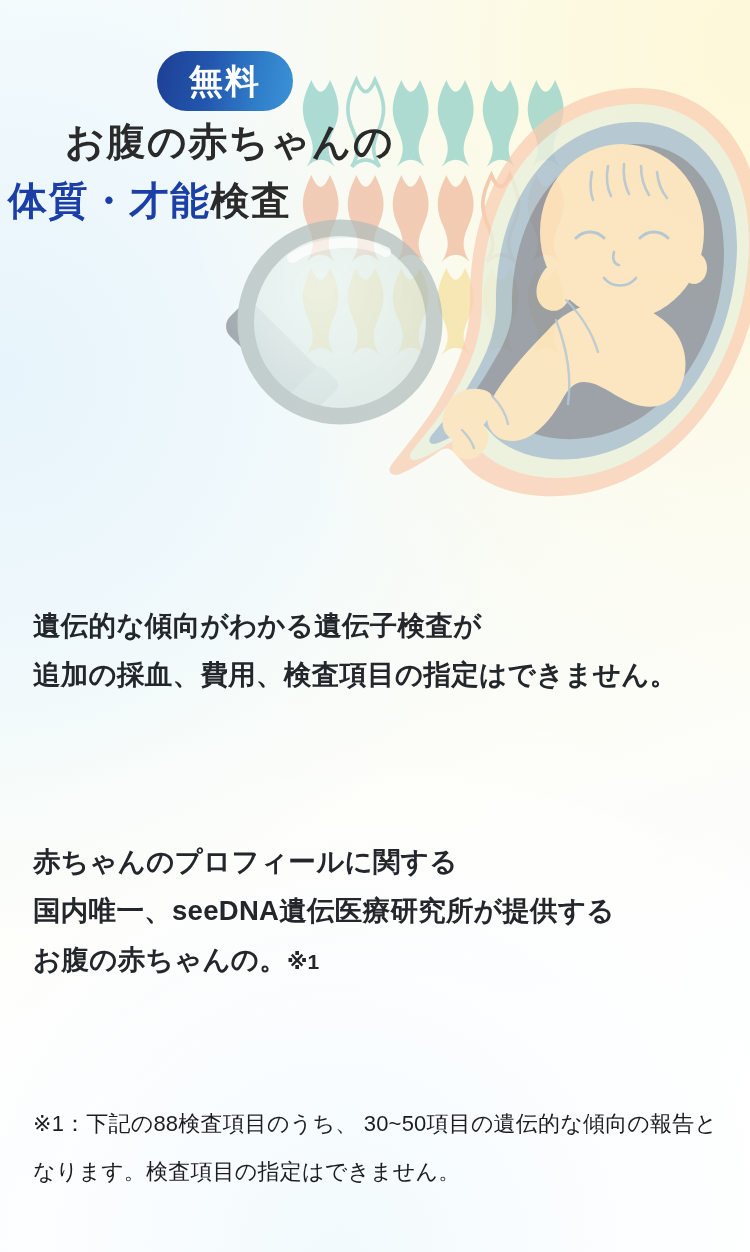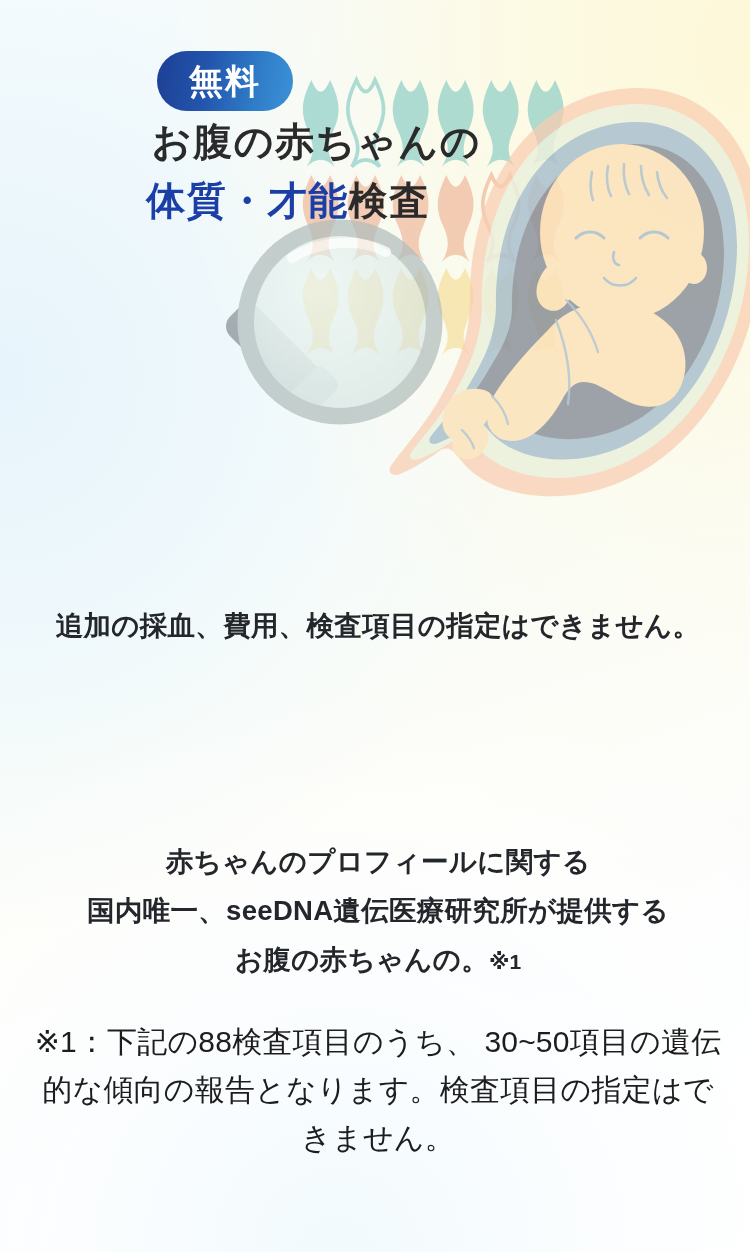--- a/index.html
+++ b/index.html
@@ -10,21 +10,20 @@
   body {
     font-family: "Liberation Sans", "DejaVu Sans", sans-serif;
   }
 
   .page {
     position: relative;
     width: 750px;
     height: 1252px;
     overflow: hidden;
     background: #ffffff;
-    text-align: center;
   }
 
   
   .bg-base {
     position: absolute;
     inset: 0;
     background:
       radial-gradient(115% 78% at 100% 4%, #fdf8d8 0%, #fdfae4 26%, rgba(253,251,235,0.55) 48%, rgba(255,255,255,0) 68%),
       radial-gradient(95% 60% at 0% 30%, #e7f4fb 0%, #eef8fc 32%, rgba(244,251,253,0.5) 55%, rgba(255,255,255,0) 75%),
       radial-gradient(120% 60% at 50% 100%, #ffffff 30%, rgba(255,255,255,0) 75%),
@@ -116,23 +115,23 @@
   .sup-mark {
     font-size: 21px;
     font-weight: 700;
     letter-spacing: 0;
   }
 
   
   .footnote {
     position: absolute;
     left: 33px;
-    top: 1018px;
+    top: 1100px;
     width: 690px;
-    font-size: 30px;
+    font-size: 22px;
     font-weight: 400;
     line-height: 48px;
     color: #1d1d1f;
     letter-spacing: 0.2px;
   }
 </style>
 </head>
 <body>
 
 <div class="page">
@@ -365,20 +364,21 @@
   </div>
 
   <div class="headline">
     <div class="headline-line headline-line-1">お腹の赤ちゃんの</div>
     <div class="headline-line headline-line-2">
       <span class="hl-blue">体質・才能</span><span class="hl-dark">検査</span>
     </div>
   </div>
 
   <div class="body-block">
+    <div class="body-line">遺伝的な傾向がわかる遺伝子検査が</div>
     <div class="body-line">追加の採血、費用、検査項目の指定はできません。</div>
   </div>
 
   <div class="body-block-2">
     <div class="body-line">赤ちゃんのプロフィールに関する</div>
     <div class="body-line">国内唯一、seeDNA遺伝医療研究所が提供する</div>
     <div class="body-line"><span>お腹の赤ちゃんの。</span><span class="sup-mark">※1</span></div>
   </div>
 
   <div class="footnote">※1：下記の88検査項目のうち、 30~50項目の遺伝的な傾向の報告となります。検査項目の指定はできません。</div>

